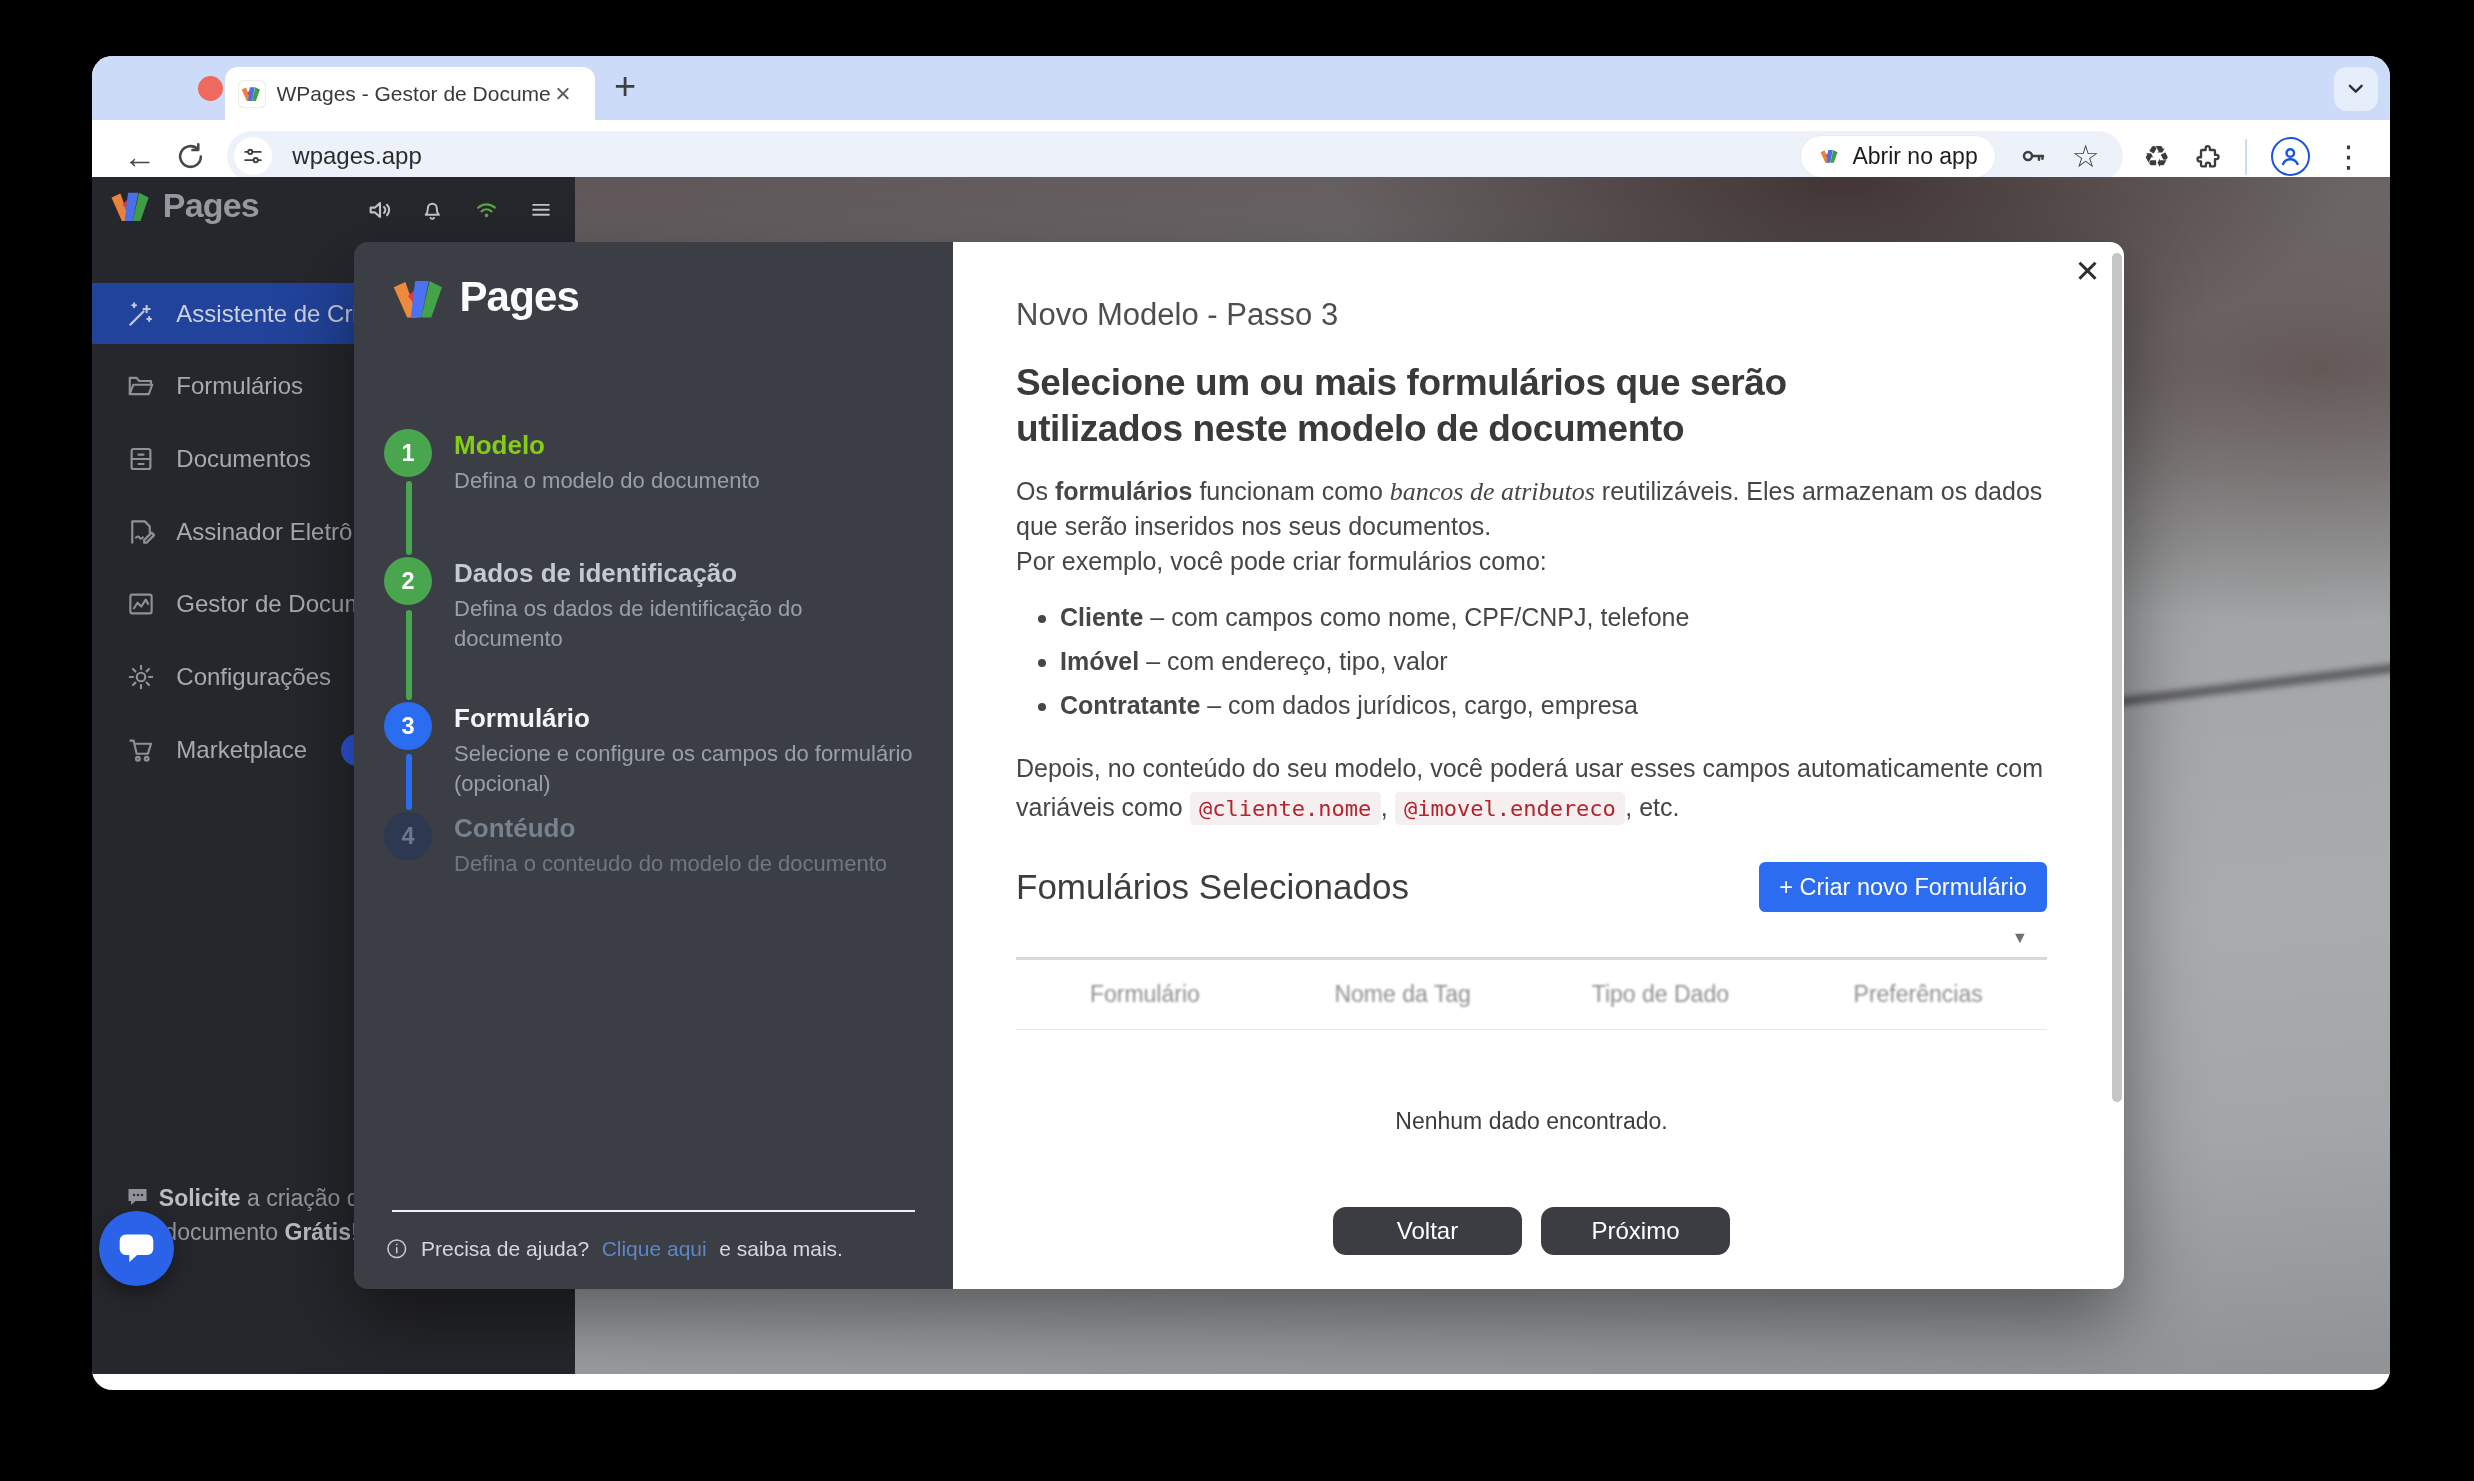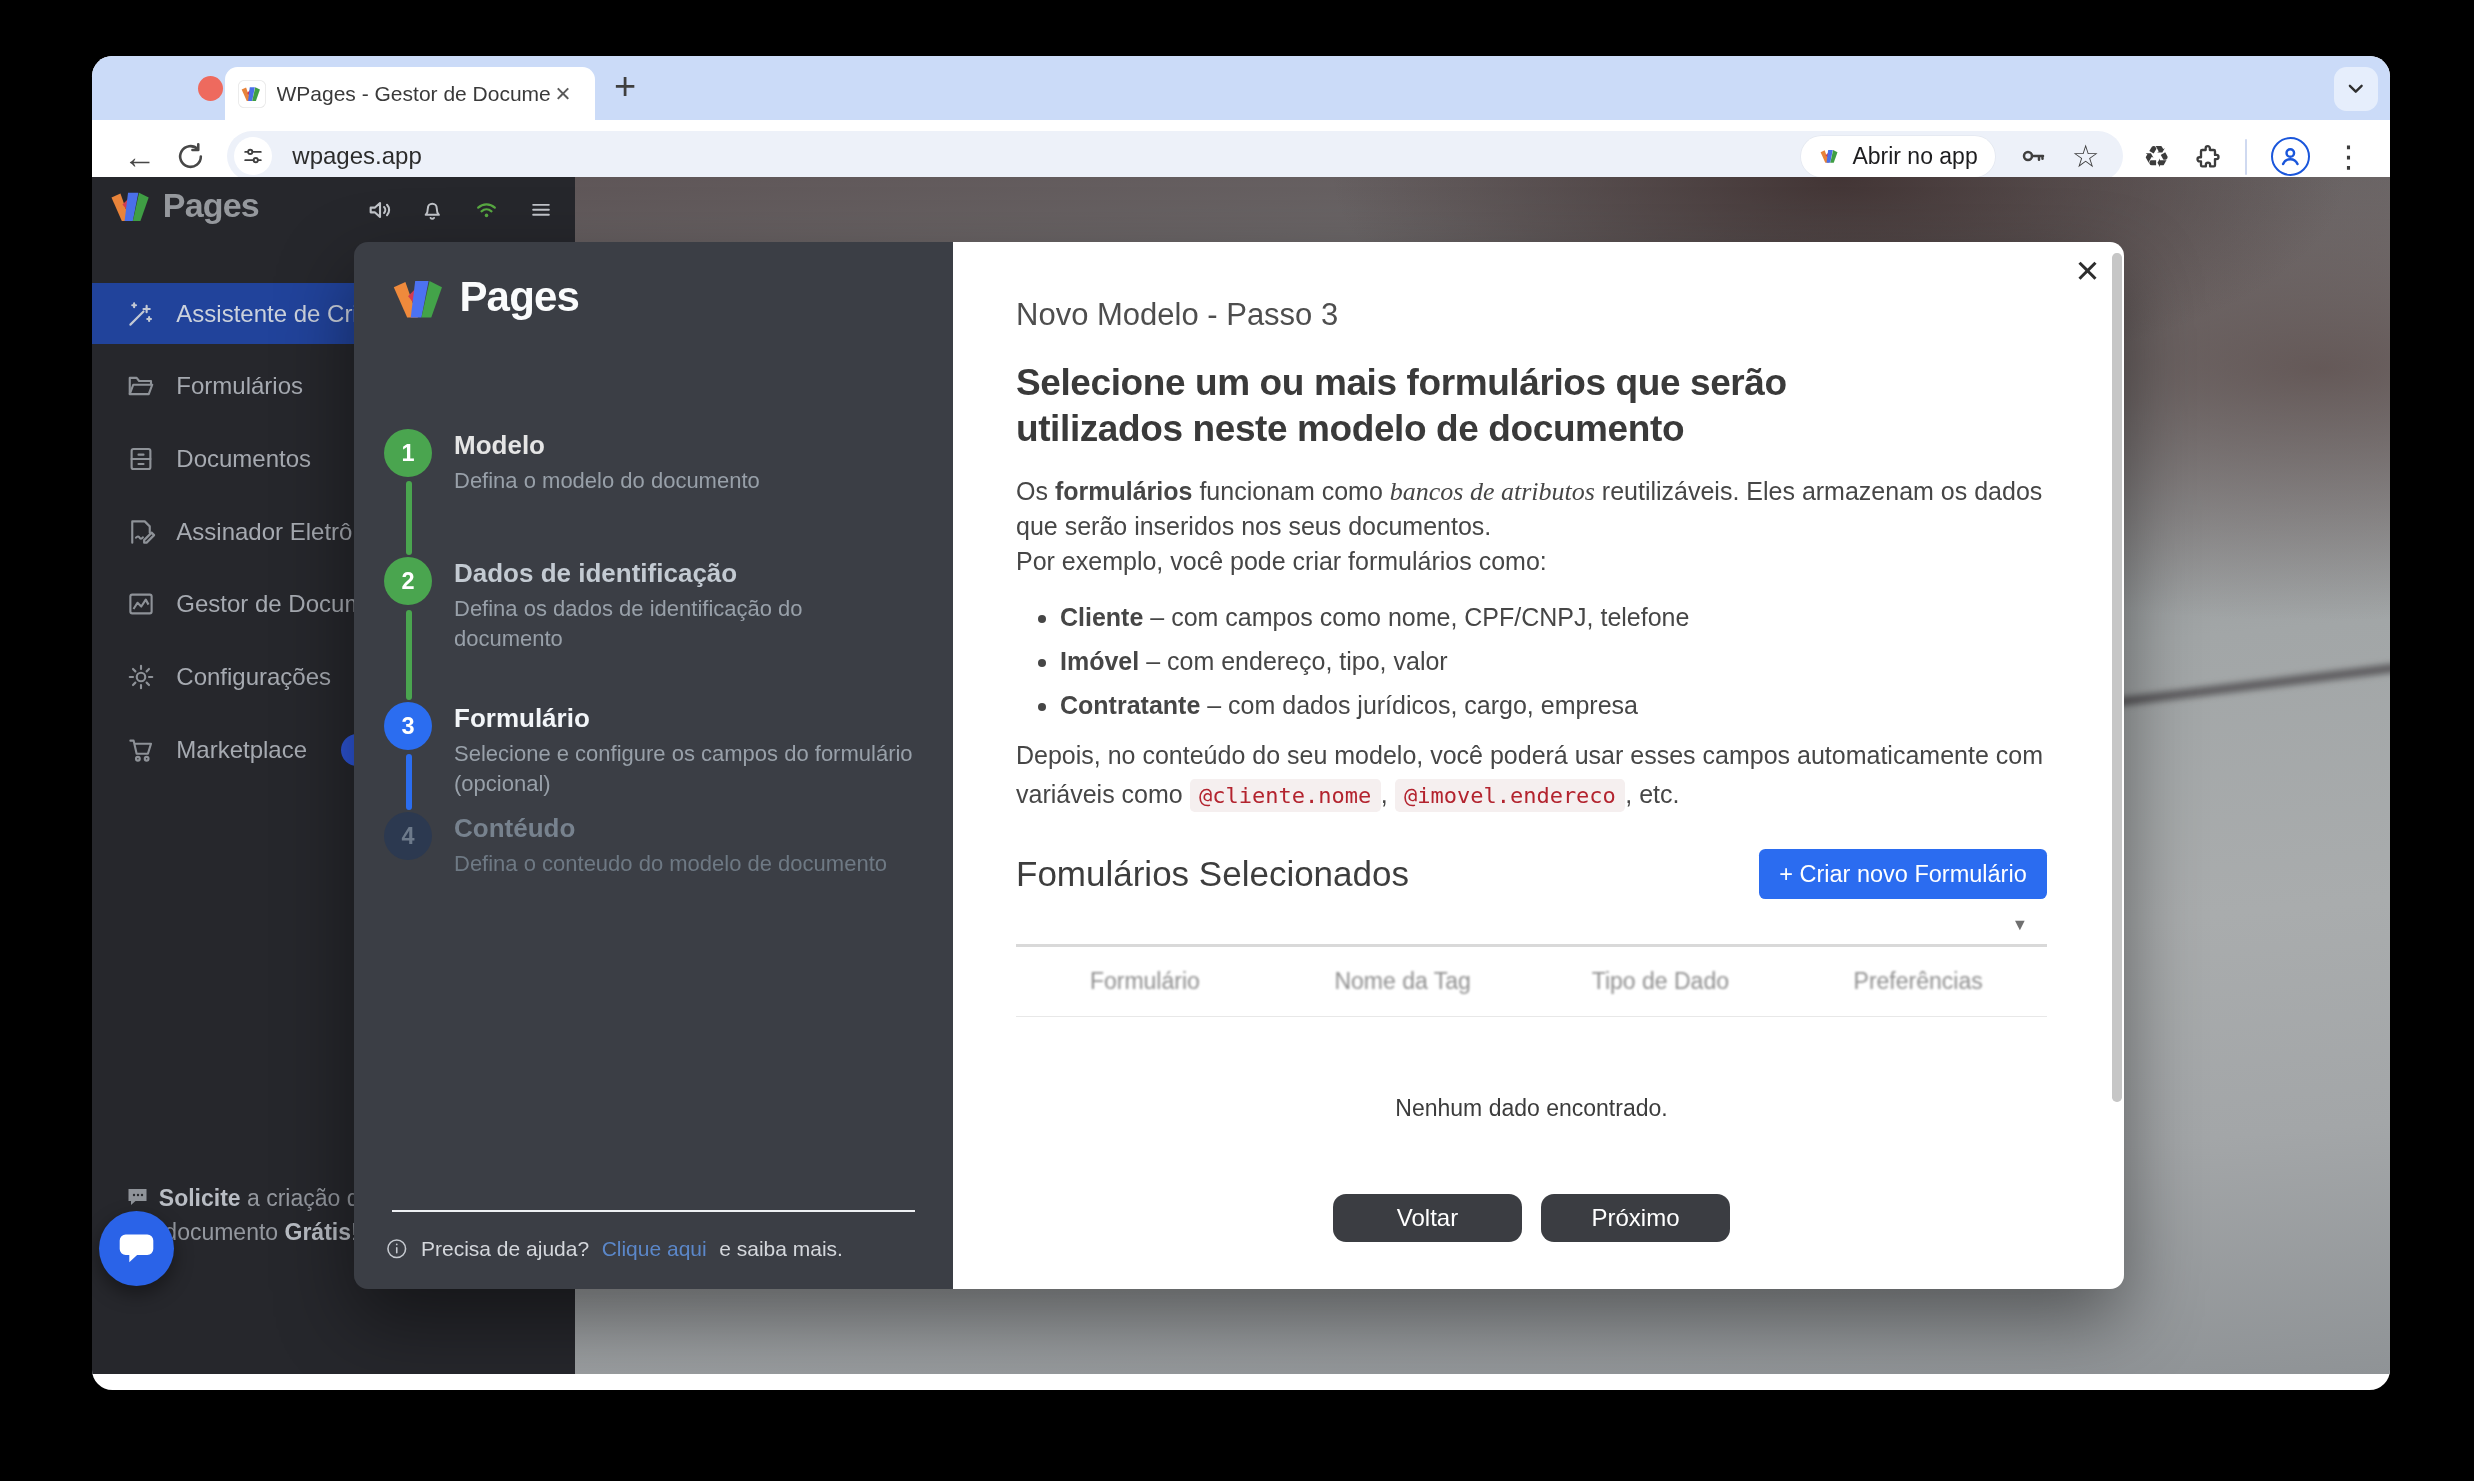--- a/index.html
+++ b/index.html
@@ -94,21 +94,21 @@
   .dlogo .btxt { font-size:42px; font-weight:700; color:#fafbfc; letter-spacing:-0.8px; }
 
   .step { position:absolute; left:30px; right:28px; display:flex; gap:22px; }
   .s1 { top:187px; } .s2 { top:315px; } .s3 { top:460px; } .s4 { top:570px; }
   .circle { width:48px; height:48px; border-radius:50%; flex-shrink:0; display:flex; align-items:center;
             justify-content:center; font-size:23.5px; font-weight:700; color:#fff; }
   .c-done { background:#4aa54f; } .c-active { background:#2b6df0; }
   .c-pending { background:#2c3950; color:#6d7a8b; }
   .step .st-title { font-size:26px; font-weight:700; line-height:33px; }
   .step .st-desc { font-size:22px; line-height:30px; color:#98a0a9; margin-top:3.9px; }
-  .s1 .st-title { color:#e5e5e5; } .s2 .st-title { color:#c3cad2; }
+  .s1 .st-title { color:#84cc16; } .s2 .st-title { color:#c3cad2; }
   .s3 .st-title { color:#f2f5f8; } .s4 .st-title { color:#77828e; }
   .s4 .st-desc { color:#6e7984; }
   .s2 .st-desc { max-width:434px; } .s3 .st-desc { max-width:469px; }
   .conn { position:absolute; left:52px; width:5.5px; border-radius:3.1px; }
   .conn.g { background:#4aa54f; } .conn.b { background:#2b6df0; }
   .cn1 { top:239px; height:74px; } .cn2 { top:368px; height:90px; } .cn3 { top:512px; height:56px; }
   .d-div { position:absolute; left:38px; right:38px; top:968px; height:1.6px; background:#eef0f3; }
   .d-help { position:absolute; left:31px; top:995px; display:flex; align-items:center; gap:12.5px;
             font-size:21px; color:#d4d7dc; }
   .d-help .link { color:#5b87c9; }
@@ -118,21 +118,21 @@
                   border-radius:4.7px; }
   .m-close { position:absolute; top:14px; right:23.5px; font-size:31px; color:#2e2e2e; line-height:1; }
   .m-body { position:absolute; inset:0; padding:55px 77px 0 63px; overflow:hidden; }
   .m-title { font-size:31px; color:#4e4e4e; }
   .m-h1 { margin-top:26.6px; font-size:37px; font-weight:700; color:#3a3a3a; line-height:46px;
           letter-spacing:-0.4px; max-width:907px; }
   .m-p { margin-top:22px; font-size:25px; color:#464646; line-height:35px; }
   .m-p i { font-family:"Liberation Serif", serif; font-size:26px; }
   .m-bullets { margin-top:20.3px; padding-left:44px; }
   .m-bullets li { font-size:25px; color:#464646; line-height:37px; margin-bottom:7px; }
-  .m-outro { margin-top:12px; font-size:25px; color:#464646; line-height:39px; max-width:1032px; }
+  .m-outro { margin-top:25px; font-size:25px; color:#464646; line-height:39px; max-width:1032px; }
   .code { font-family:"DejaVu Sans Mono", monospace; font-size:22px; color:#b3232e; background:#f5efef;
           padding:3.9px 9.4px; border-radius:4.7px; }
   .sec-row { margin-top:34px; display:flex; align-items:center; justify-content:space-between; }
   .sec-label { font-size:35px; color:#3d3d3d; }
   .create-btn { background:#2b6cf0; color:#fff; font-size:23.5px; padding:11.7px 20.3px; border-radius:6.3px;
                 border:none; font-family:inherit; }
   .select { margin-top:6.3px; height:41px; position:relative; border-bottom:3.1px solid #d9d9d9; }
   .select .caret { position:absolute; right:19px; bottom:9.4px; font-size:16.4px; color:#707070; }
   .thead { display:grid; grid-template-columns:repeat(4,1fr); height:70px; align-items:center;
            border-bottom:1.6px solid #e8e8e8; }

